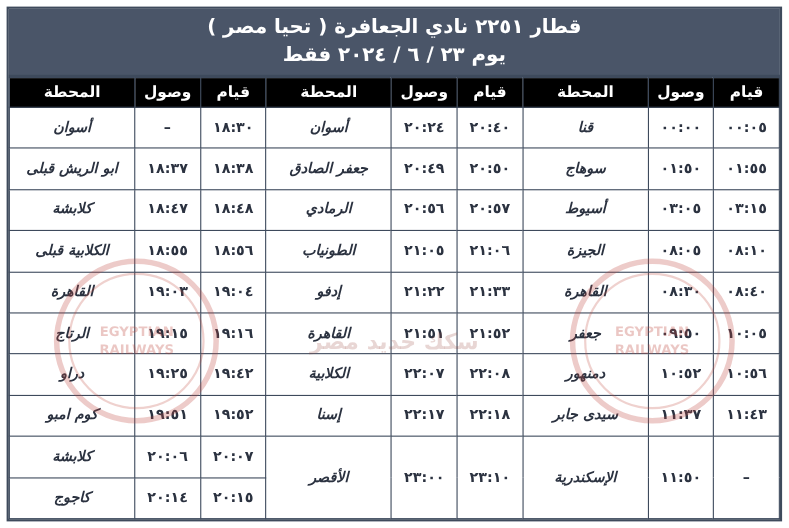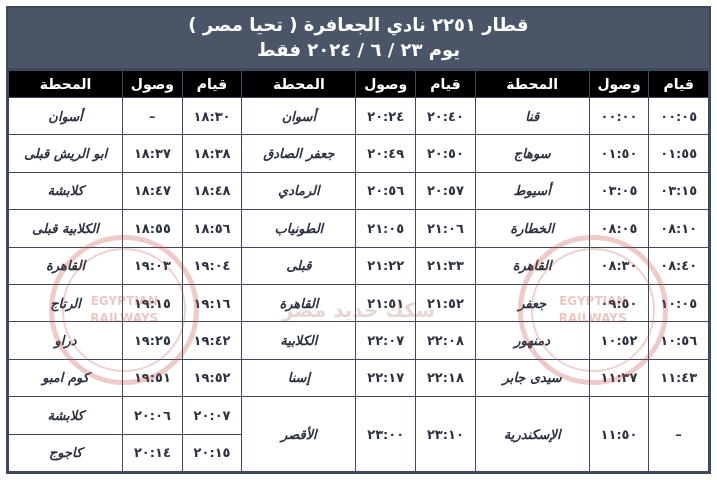--- a/index.html
+++ b/index.html
@@ -216,35 +216,35 @@
             <td class="time">٢٠:٥٧</td>
             <td class="time">٢٠:٥٦</td>
             <td class="station">الرمادي</td>
             <td class="time">١٨:٤٨</td>
             <td class="time">١٨:٤٧</td>
             <td class="station">كلابشة</td>
           </tr>
           <tr>
             <td class="time">٠٨:١٠</td>
             <td class="time">٠٨:٠٥</td>
-            <td class="station">الخطارة</td>
+            <td class="station">الجيزة</td>
             <td class="time">٢١:٠٦</td>
             <td class="time">٢١:٠٥</td>
             <td class="station">الطونياب</td>
             <td class="time">١٨:٥٦</td>
             <td class="time">١٨:٥٥</td>
             <td class="station">الكلابية قبلى</td>
           </tr>
           <tr>
             <td class="time">٠٨:٤٠</td>
             <td class="time">٠٨:٣٠</td>
             <td class="station">القاهرة</td>
             <td class="time">٢١:٣٣</td>
             <td class="time">٢١:٢٢</td>
-            <td class="station">قبلى</td>
+            <td class="station">إدفو</td>
             <td class="time">١٩:٠٤</td>
             <td class="time">١٩:٠٣</td>
             <td class="station">القاهرة</td>
           </tr>
           <tr>
             <td class="time">١٠:٠٥</td>
             <td class="time">٠٩:٥٠</td>
             <td class="station">جعفر</td>
             <td class="time">٢١:٥٢</td>
             <td class="time">٢١:٥١</td>

